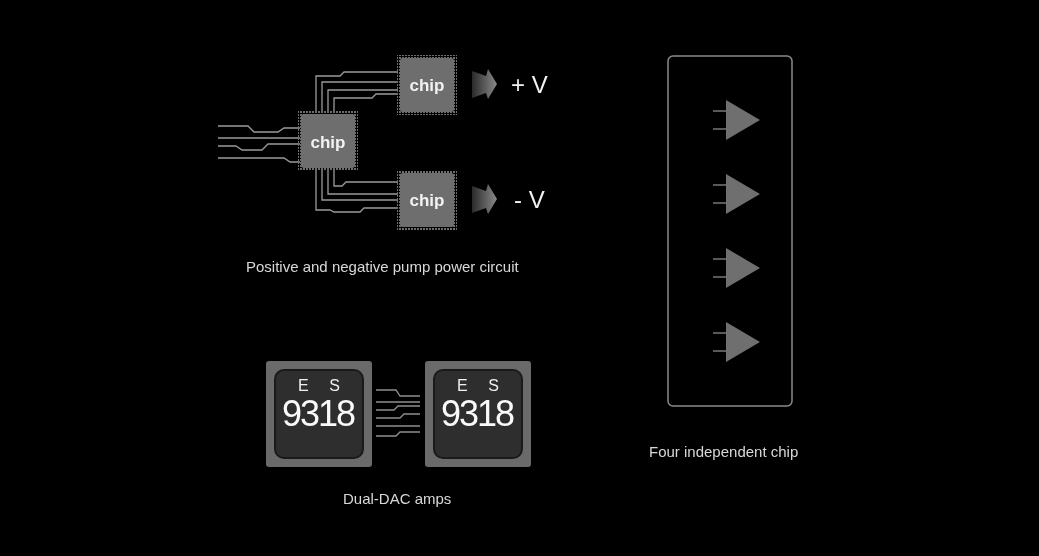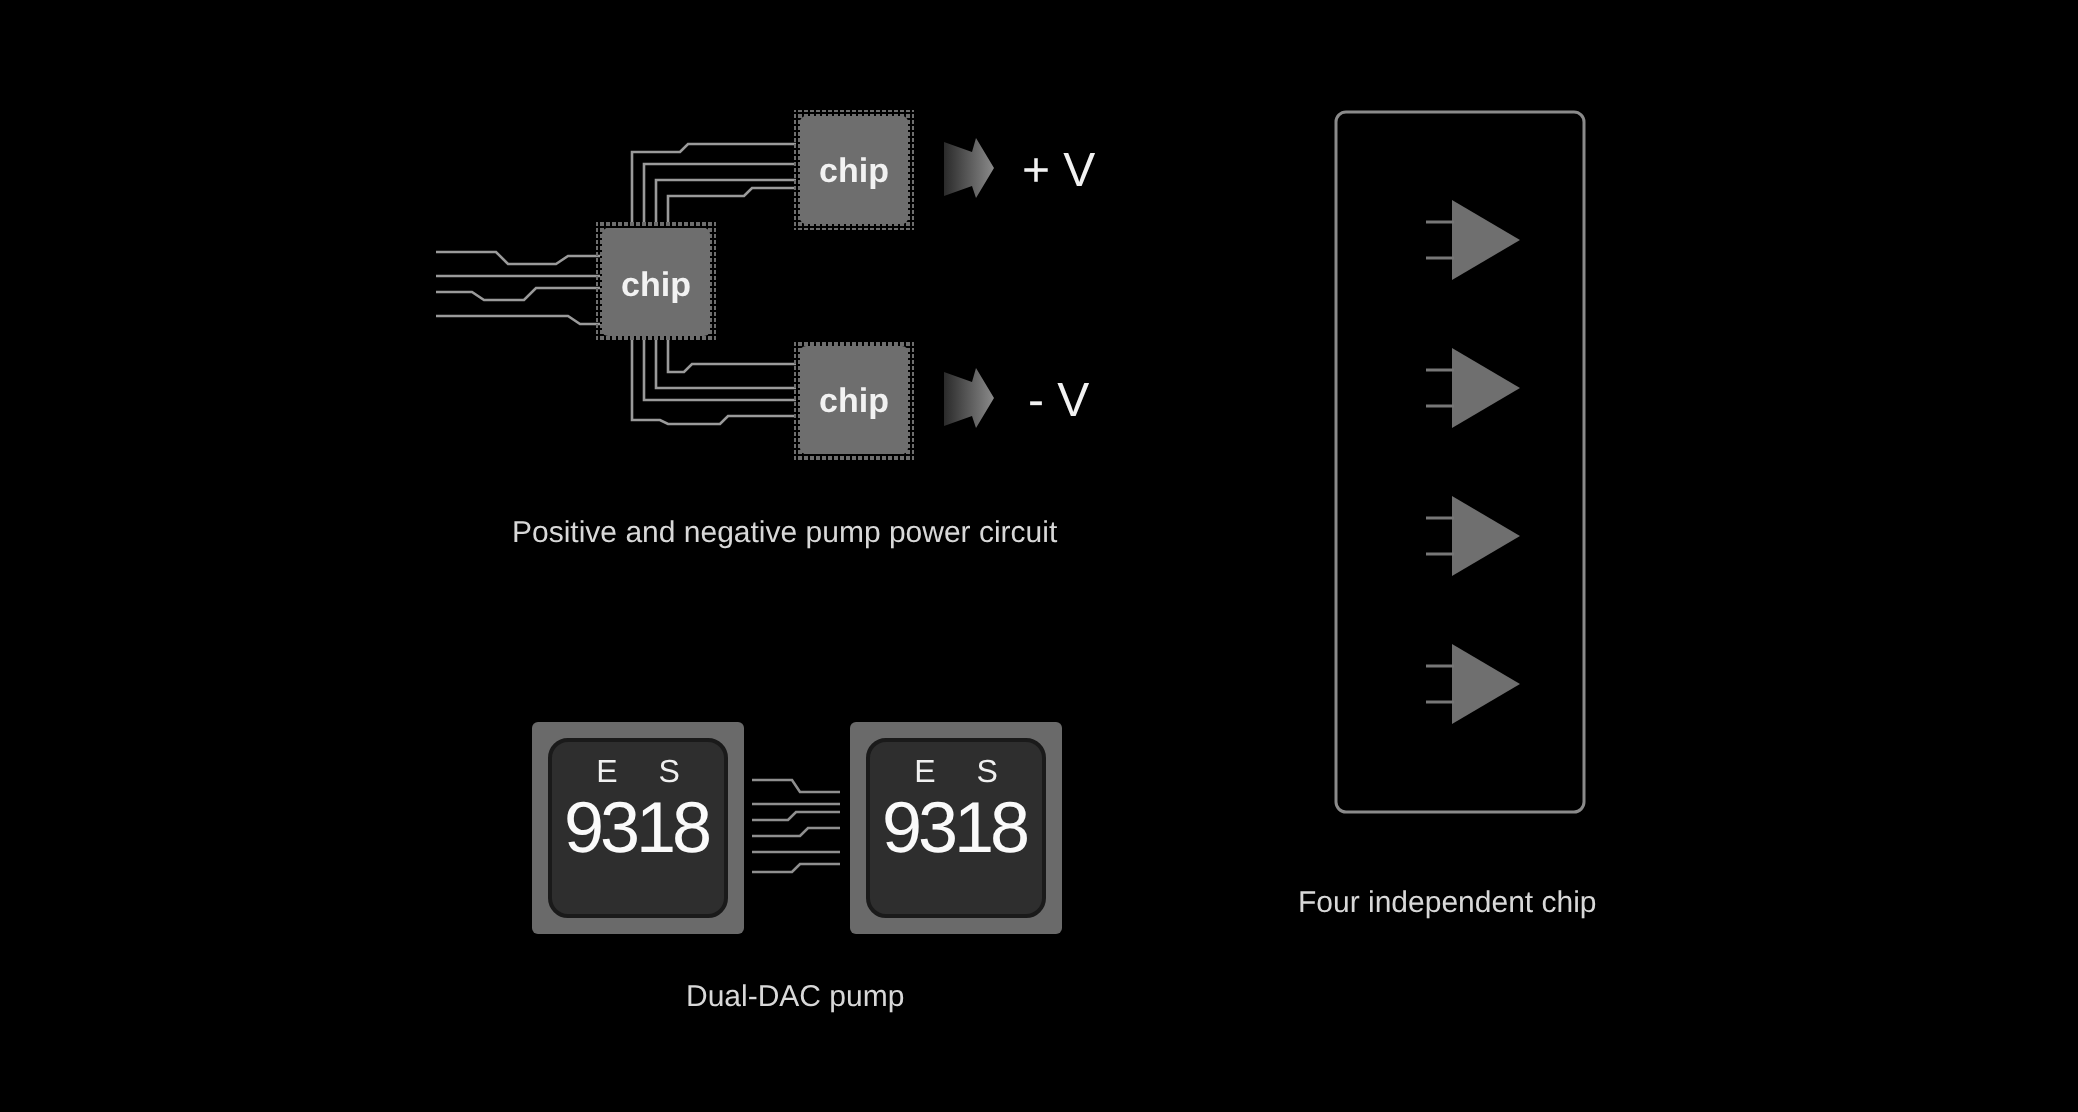--- a/index.html
+++ b/index.html
@@ -112,15 +112,15 @@
         <line x1="713" x2="727" y1="277" y2="277" stroke="#777" stroke-width="1.5"></line>
       </g>
       <g>
         <path d="M726,322 L760,342 L726,362 Z" fill="#6f6f6f"></path>
         <line x1="713" x2="727" y1="333" y2="333" stroke="#777" stroke-width="1.5"></line>
         <line x1="713" x2="727" y1="351" y2="351" stroke="#777" stroke-width="1.5"></line>
       </g>
     </g>
 </svg>
 
-<div class="caption" style="left:256px; top:258px;text-align:right;">Positive and negative pump power circuit</div>
-<div class="caption" style="left:343px; top:490px;">Dual-DAC pump</div>
+<div class="caption" style="left:246px; top:258px;text-align:right;">Positive and negative pump power circuit</div>
+<div class="caption" style="left:343px; top:490px;">Dual-DAC amps</div>
 <div class="caption" style="left:649px; top:443px;">Four independent chip</div>
 
 </body></html>

